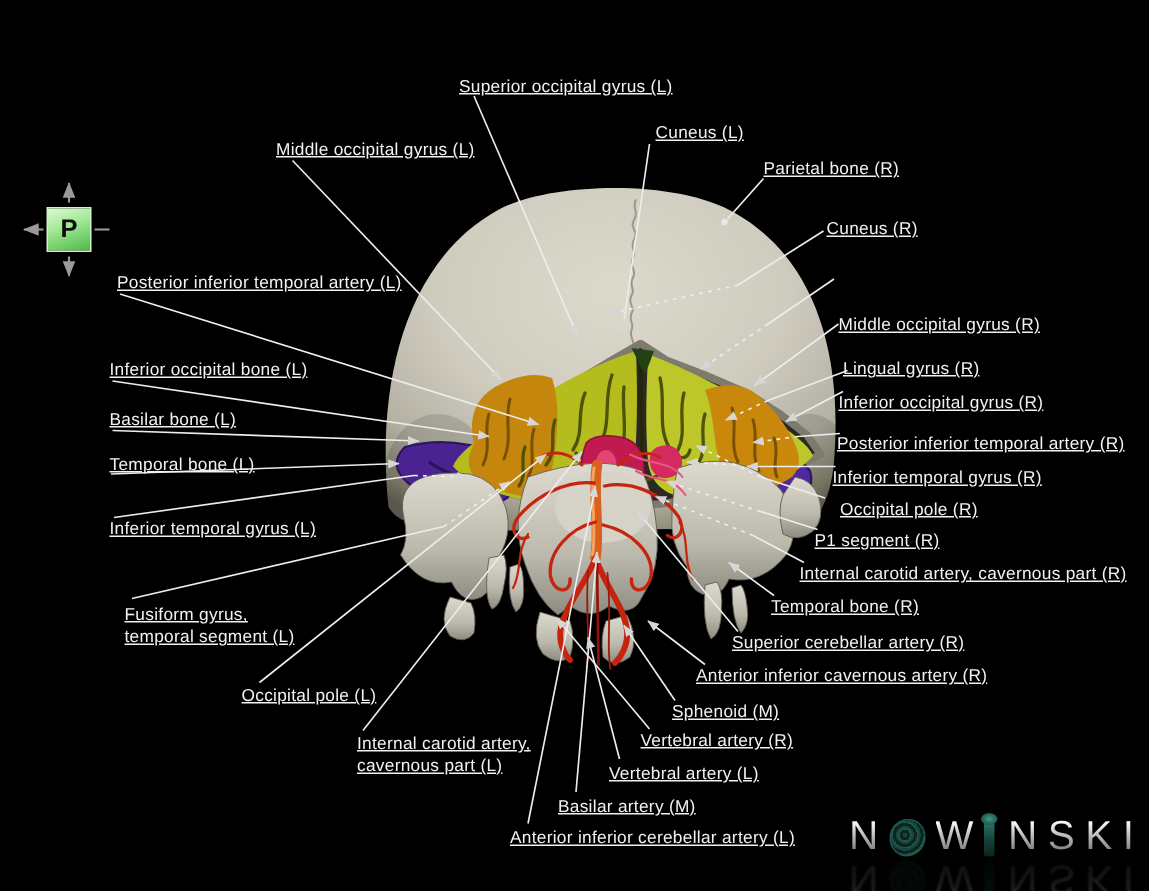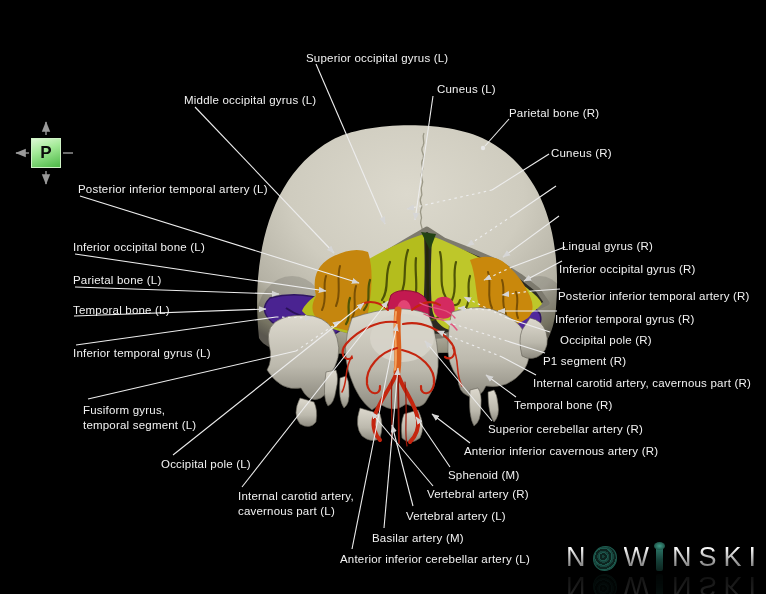--- a/index.html
+++ b/index.html
@@ -1,20 +1,20 @@
 <!DOCTYPE html>
 <html><head>
 <meta charset="utf-8">
 <style>
   html,body{margin:0;padding:0;background:#000;}
   #stage{position:relative;width:766px;height:594px;background:#000;overflow:hidden;
          font-family:"Liberation Sans",sans-serif;}
   #anatomy{position:absolute;left:0;top:0;}
   .lbl{position:absolute;color:#f2f2f2;font-size:11.5px;line-height:15px;
-       white-space:pre-line;letter-spacing:.2px;}
+       white-space:pre-line;letter-spacing:.2px;text-decoration:underline;}
   
   #pmark{position:absolute;left:31px;top:138px;width:30px;height:30px;
          background:linear-gradient(160deg,#ddf8d4 0%,#a4ea98 40%,#4db947 100%);
          border:1px solid #cff3c6;box-sizing:border-box;
          display:flex;align-items:center;justify-content:center;
          color:#0a0a0a;font-size:17px;font-weight:bold;}
   
   #logo{position:absolute;left:566px;top:544px;display:flex;align-items:flex-end;}
   .lg{font-size:27px;line-height:27px;font-weight:400;letter-spacing:0;
       margin-right:7px;
@@ -221,21 +221,21 @@
   </g>
 </svg>
 
 <div id="pmark">P</div>
 
 <div class="lbl" style="left:306px;top:51px">Superior occipital gyrus (L)</div>
 <div class="lbl" style="left:184px;top:93px">Middle occipital gyrus (L)</div>
 <div class="lbl" style="left:437px;top:82px">Cuneus (L)</div>
 <div class="lbl" style="left:78px;top:182px">Posterior inferior temporal artery (L)</div>
 <div class="lbl" style="left:73px;top:240px">Inferior occipital bone (L)</div>
-<div class="lbl" style="left:73px;top:273px">Parietal bone (L)</div>
+<div class="lbl" style="left:73px;top:273px">Basilar bone (L)</div>
 <div class="lbl" style="left:73px;top:303px">Temporal bone (L)</div>
 <div class="lbl" style="left:83px;top:403px">Fusiform gyrus,
 temporal segment (L)</div>
 <div class="lbl" style="left:73px;top:346px">Inferior temporal gyrus (L)</div>
 <div class="lbl" style="left:161px;top:457px">Occipital pole (L)</div>
 <div class="lbl" style="left:238px;top:489px">Internal carotid artery,
 cavernous part (L)</div>
 <div class="lbl" style="left:340px;top:552px">Anterior inferior cerebellar artery (L)</div>
 <div class="lbl" style="left:372px;top:531px">Basilar artery (M)</div>
 <div class="lbl" style="left:406px;top:509px">Vertebral artery (L)</div>
@@ -244,20 +244,21 @@
 <div class="lbl" style="left:464px;top:444px">Anterior inferior cavernous artery (R)</div>
 <div class="lbl" style="left:488px;top:422px">Superior cerebellar artery (R)</div>
 <div class="lbl" style="left:514px;top:398px">Temporal bone (R)</div>
 <div class="lbl" style="left:533px;top:376px">Internal carotid artery, cavernous part (R)</div>
 <div class="lbl" style="left:543px;top:354px">P1 segment (R)</div>
 <div class="lbl" style="left:560px;top:333px">Occipital pole (R)</div>
 <div class="lbl" style="left:555px;top:312px">Inferior temporal gyrus (R)</div>
 <div class="lbl" style="left:558px;top:289px">Posterior inferior temporal artery (R)</div>
 <div class="lbl" style="left:559px;top:262px">Inferior occipital gyrus (R)</div>
 <div class="lbl" style="left:562px;top:239px">Lingual gyrus (R)</div>
+<div class="lbl" style="left:559px;top:210px">Middle occipital gyrus (R)</div>
 <div class="lbl" style="left:551px;top:146px">Cuneus (R)</div>
 <div class="lbl" style="left:509px;top:106px">Parietal bone (R)</div>
 
 <div id="logo">
   <span class="lg">N</span>
   <span class="lg-brain">O</span>
   <span class="lg">W</span>
   <span class="lg-stem">I</span>
   <span class="lg">N</span>
   <span class="lg">S</span>

